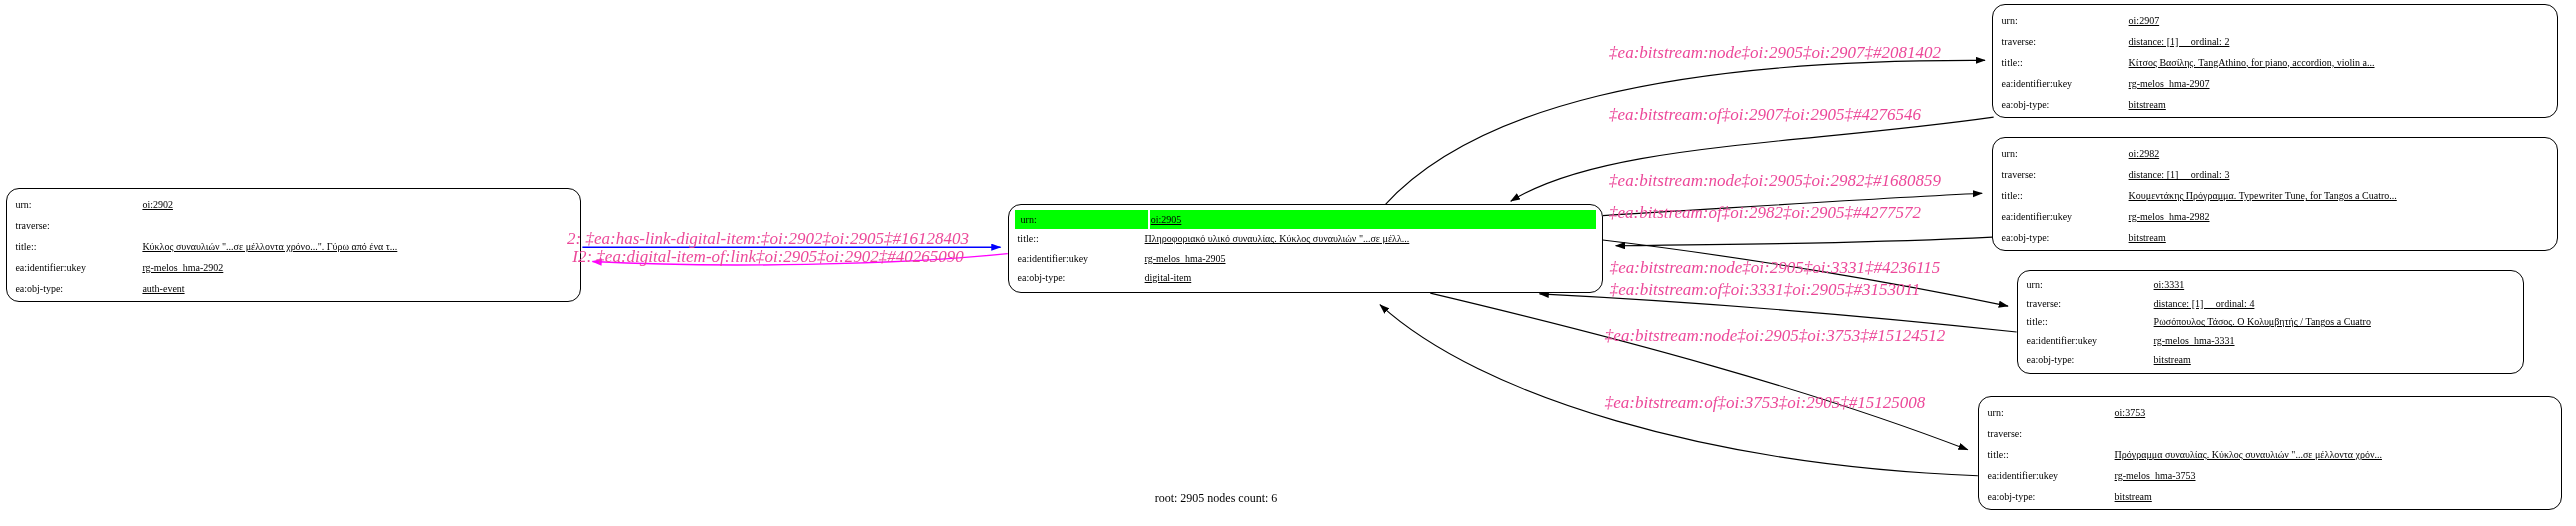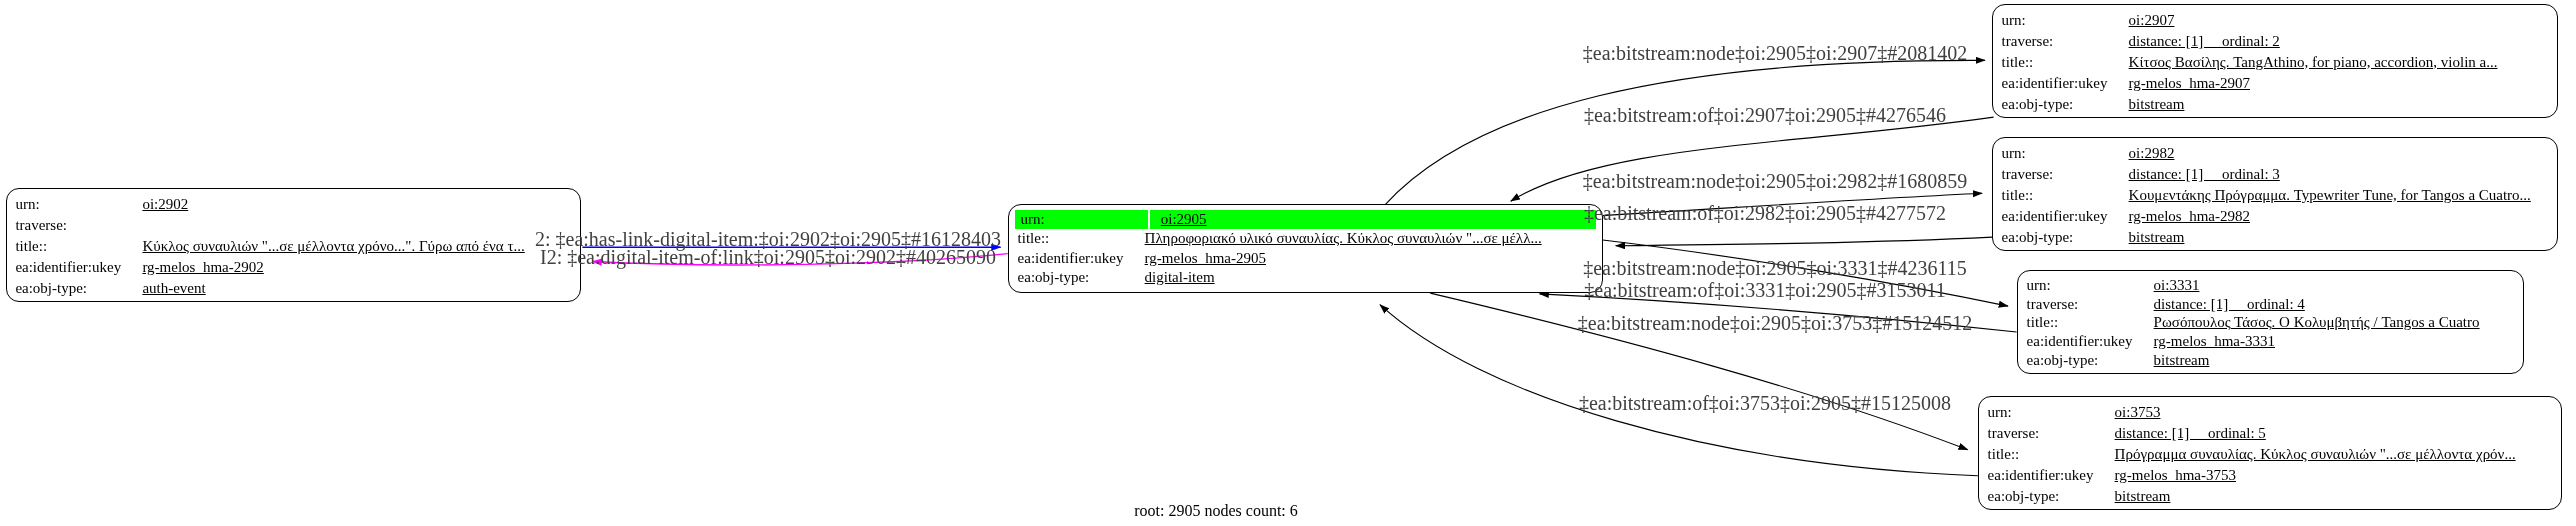--- a/index.html
+++ b/index.html
@@ -2,51 +2,51 @@
 <html style="font-size:11.5px"><head>
 <meta charset="utf-8">
 <style>
   html,body{margin:0;padding:0;background:#ffffff;}
   #canvas{position:relative;width:2576px;height:526px;background:#ffffff;color:#000;
           font-family:"Liberation Serif", serif;overflow:hidden;}
   #edges{position:absolute;left:0;top:0;width:2576px;height:526px;}
 
   .node{position:absolute;background:#fff;border:1.2px solid #000;border-radius:13px;
         box-sizing:border-box;padding:5px 0;}
-  .row{display:flex;height:21px;line-height:21px;font-size:15px;padding:0 8.6px;}
+  .row{display:flex;height:21px;line-height:21px;font-size:10px;padding:0 8.6px;}
   .key{width:127px;flex:none;white-space:pre;}
   .val{flex:1;white-space:pre;text-decoration:underline;}
   .row.hl{padding:0 5.8px;}
   .hl .key{background:#00ff00;width:127px;margin-right:2.2px;padding-left:5.8px;}
-  .hl .val{background:#00ff00;padding-left:11px;}
+  .hl .val{background:#00ff00;padding-left:1px;}
 
   #n2902{left:5.8px;   top:188px; width:575px; height:114px;}
   #n2905{left:1008px;top:204px; width:595px; height:89px;}
   #n2905 .row{height:19.4px;line-height:19.4px;}
   #n2907{left:1992px;top:3.6px;   width:566px; height:114px;}
   #n2982{left:1992px;top:137px; width:566px; height:114px;}
   #n3331{left:2017px;top:270px; width:507px; height:104px;}
   #n3331 .row{height:18.7px;line-height:18.7px;}
   #n3753{left:1978px;top:396px; width:584px; height:114px;}
 
-  .elabel{position:absolute;transform:translate(-50%,-50%);font-size:20px;
-          white-space:pre;color:#404040;}
+  .elabel{position:absolute;transform:translate(-50%,-50%);font-size:17px;
+          white-space:pre;color:#ec4899;font-style:italic;}
   #el0{left:768px;top:239px;}
   #el1{left:768px;top:257px;}
   #el2{left:1775px;top:53px;}
   #el3{left:1765px;top:115px;}
   #el4{left:1775px;top:181px;}
   #el5{left:1765px;top:213px;}
   #el6{left:1775px;top:268px;}
   #el7{left:1765px;top:290px;}
-  #el8{left:1775px;top:323px;}
+  #el8{left:1775px;top:336px;}
   #el9{left:1765px;top:403px;}
 
-  #caption{position:absolute;left:1216px;top:511px;transform:translate(-50%,-50%);
-           font-size:16px;white-space:pre;}
+  #caption{position:absolute;left:1216px;top:498px;transform:translate(-50%,-50%);
+           font-size:12px;white-space:pre;}
 </style>
 </head>
 <body>
 
 <div id="canvas">
 
   <svg id="edges" viewBox="0 0 3584 732" xmlns="http://www.w3.org/2000/svg">
     <defs>
       <marker id="arrBlue" markerWidth="15" markerHeight="11" refX="13" refY="5" orient="auto" markerUnits="userSpaceOnUse">
         <path d="M0,0 L14,5 L0,10 z" fill="#0000ff"></path>
@@ -185,21 +185,20 @@
       </div>
   </div>
 
   <div class="node" id="n3753">
     <div class="row">
         <span class="key">urn:</span>
         <span class="val">oi:3753</span>
       </div>
     <div class="row">
         <span class="key">traverse:</span>
-        <span class="val">distance: [1]     ordinal: 5</span>
       </div>
     <div class="row">
         <span class="key">title::</span>
         <span class="val">Πρόγραμμα συναυλίας. Κύκλος συναυλιών "...σε μέλλοντα χρόν...</span>
       </div>
     <div class="row">
         <span class="key">ea:identifier:ukey</span>
         <span class="val">rg-melos_hma-3753</span>
       </div>
     <div class="row">

